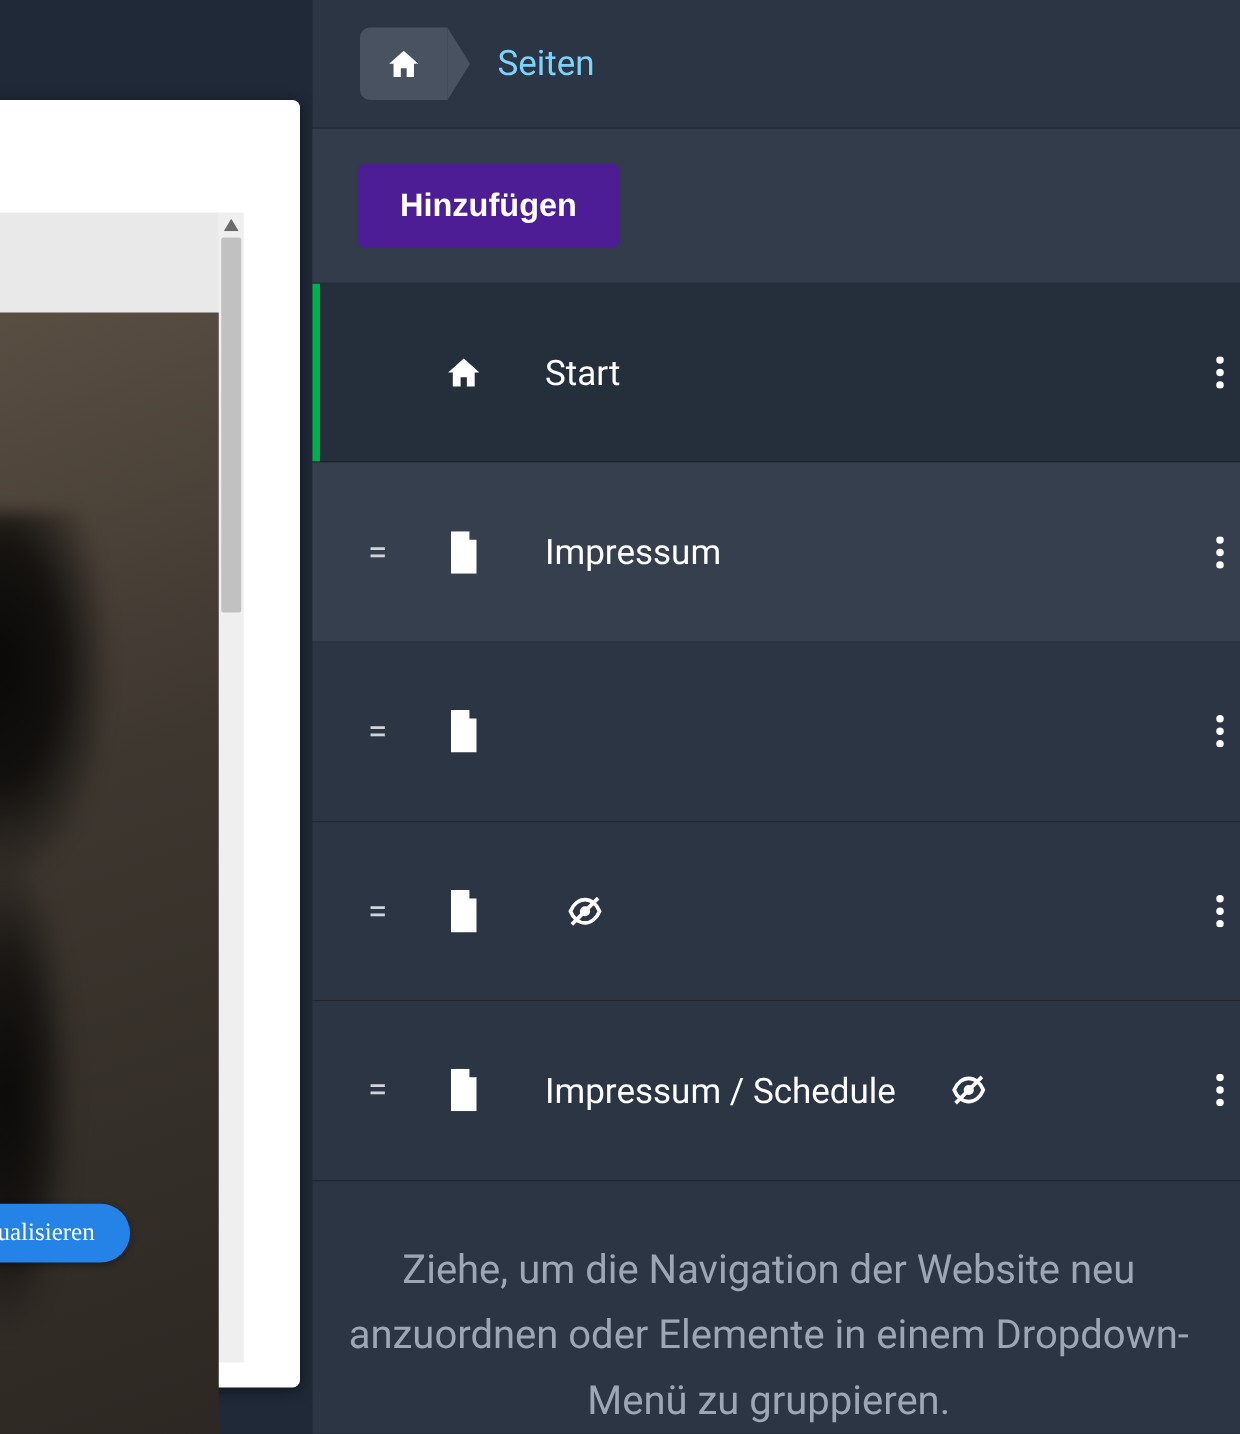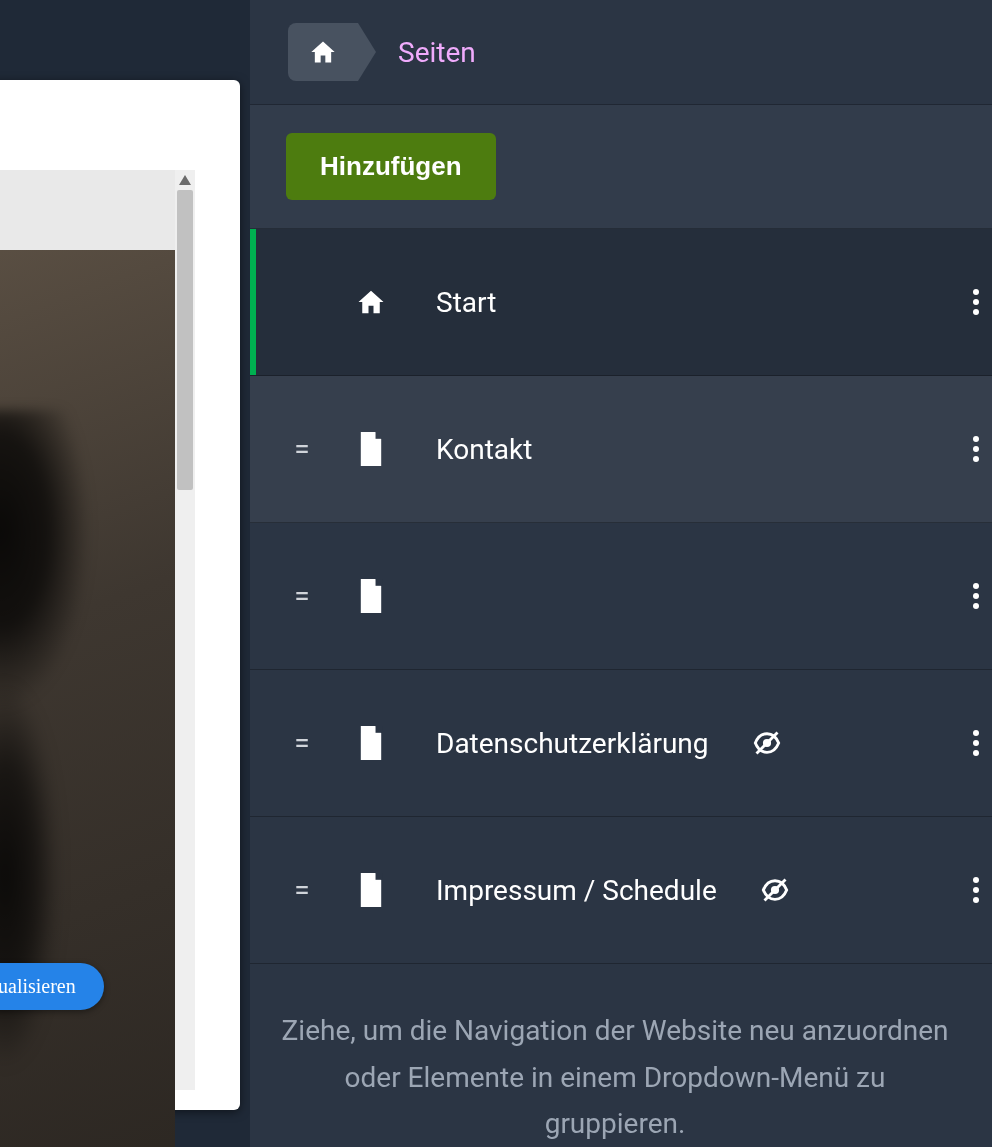--- a/index.html
+++ b/index.html
@@ -144,31 +144,31 @@
       position: absolute;
       right: -18px;
       top: 0;
       width: 0;
       height: 0;
       border-top: 29px solid transparent;
       border-bottom: 29px solid transparent;
       border-left: 18px solid #485260;
     }
     .panel-title {
-      color: #f0abfc;
+      color: #7dd3fc;
       font-size: 28px;
       font-weight: 400;
     }
     .add-bar {
       padding: 28px 36px;
       background: #323c4b;
       border-bottom: 1px solid rgba(0,0,0,0.25);
     }
     .add-btn {
-      background: #4d7c0f;
+      background: #4c1d95;
       color: #ffffff;
       border: none;
       border-radius: 6px;
       padding: 18px 34px;
       font-size: 26px;
       font-weight: 700;
     }
     .page-row {
       height: 162px;
       display: flex;
@@ -232,21 +232,21 @@
       width: 14px;
       overflow: hidden;
       flex-shrink: 0;
       display: flex;
       align-items: center;
       justify-content: flex-end;
     }
     .help-text {
       padding: 44px 40px 0 28px;
       color: #9ca6b4;
-      font-size: 28px;
+      font-size: 32px;
       line-height: 1.65;
       text-align: center;
     }
     svg { display: block; }
   </style>
 </head>
 <body>
 
 <div class="viewport">
 
@@ -305,21 +305,21 @@
     </div>
 
     <div class="page-row highlight">
       <div class="drag-handle">=</div>
       <div class="row-icon">
         <svg width="28" height="34" viewBox="0 0 24 30" fill="#ffffff">
             <path d="M3 0 H16 L21 6 V30 H3 Z"></path>
             <rect x="16" y="0" width="6" height="6" fill="#363f4d"></rect>
           </svg>
       </div>
-      <div class="row-label">Kontakt</div>
+      <div class="row-label">Impressum</div>
       <div class="row-actions">
         <svg width="8" height="26" viewBox="0 0 6 26" fill="#ffffff">
             <circle cx="3" cy="3" r="3"></circle>
             <circle cx="3" cy="13" r="3"></circle>
             <circle cx="3" cy="23" r="3"></circle>
           </svg>
       </div>
     </div>
 
     <div class="page-row">
@@ -340,21 +340,20 @@
     </div>
 
     <div class="page-row">
       <div class="drag-handle">=</div>
       <div class="row-icon">
         <svg width="28" height="34" viewBox="0 0 24 30" fill="#ffffff">
             <path d="M3 0 H16 L21 6 V30 H3 Z"></path>
             <rect x="16" y="0" width="6" height="6" fill="#2b3544"></rect>
           </svg>
       </div>
-      <div class="row-label">Datenschutzerklärung</div>
       <div class="hidden-badge">
         <svg width="28" height="28" viewBox="0 0 24 24" fill="none" stroke="#ffffff" stroke-width="2.5">
             <path d="M2 12 C4 7 8 4 12 4 C16 4 20 7 22 12 C20 17 16 20 12 20 C8 20 4 17 2 12 Z"></path>
             <circle cx="12" cy="12" r="3.5" fill="#ffffff" stroke="none"></circle>
             <line x1="3" y1="21" x2="21" y2="3"></line>
           </svg>
       </div>
       <div class="row-actions">
         <svg width="8" height="26" viewBox="0 0 6 26" fill="#ffffff">
             <circle cx="3" cy="3" r="3"></circle>

